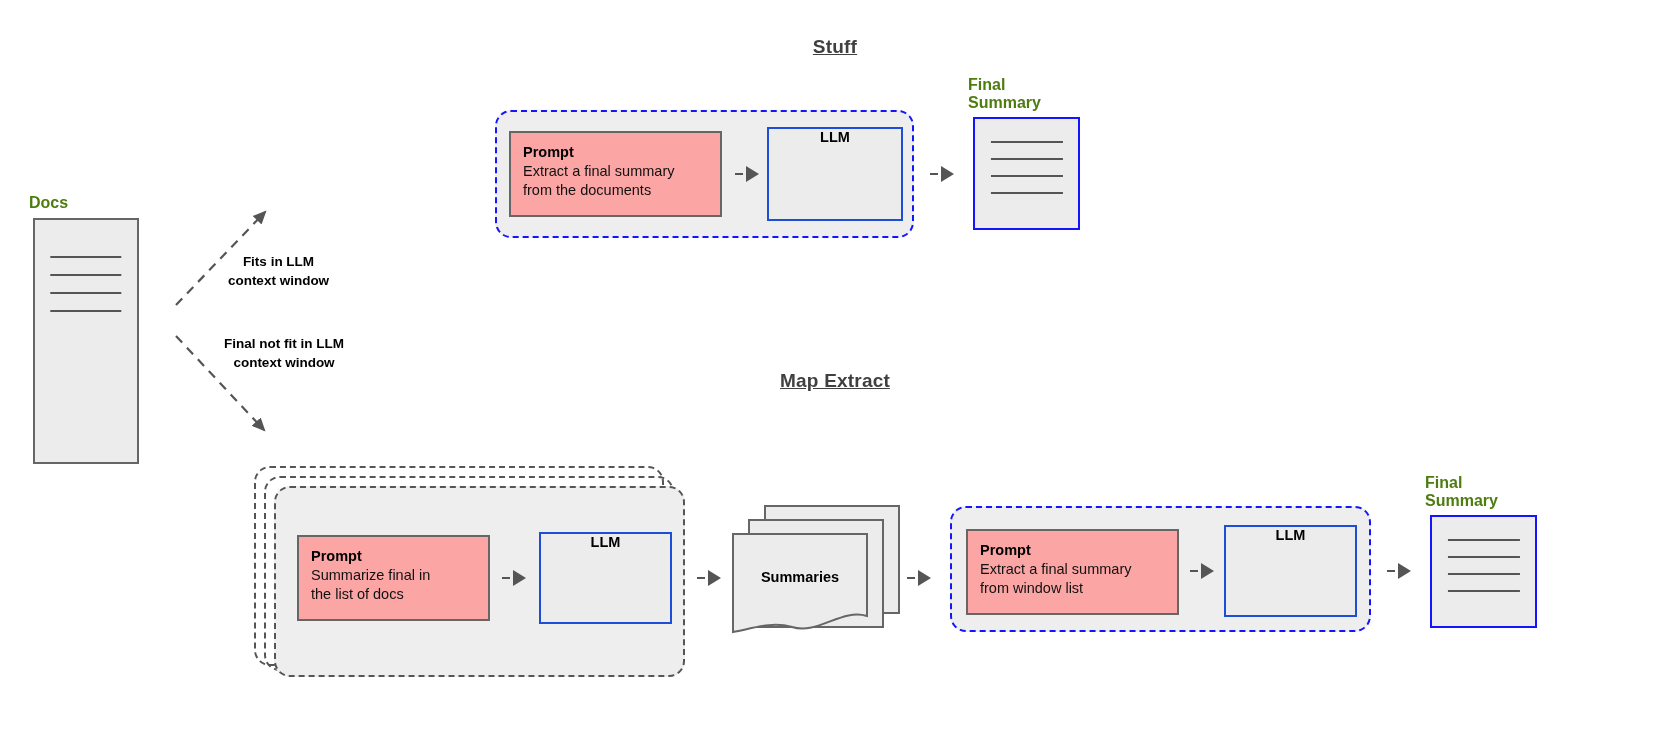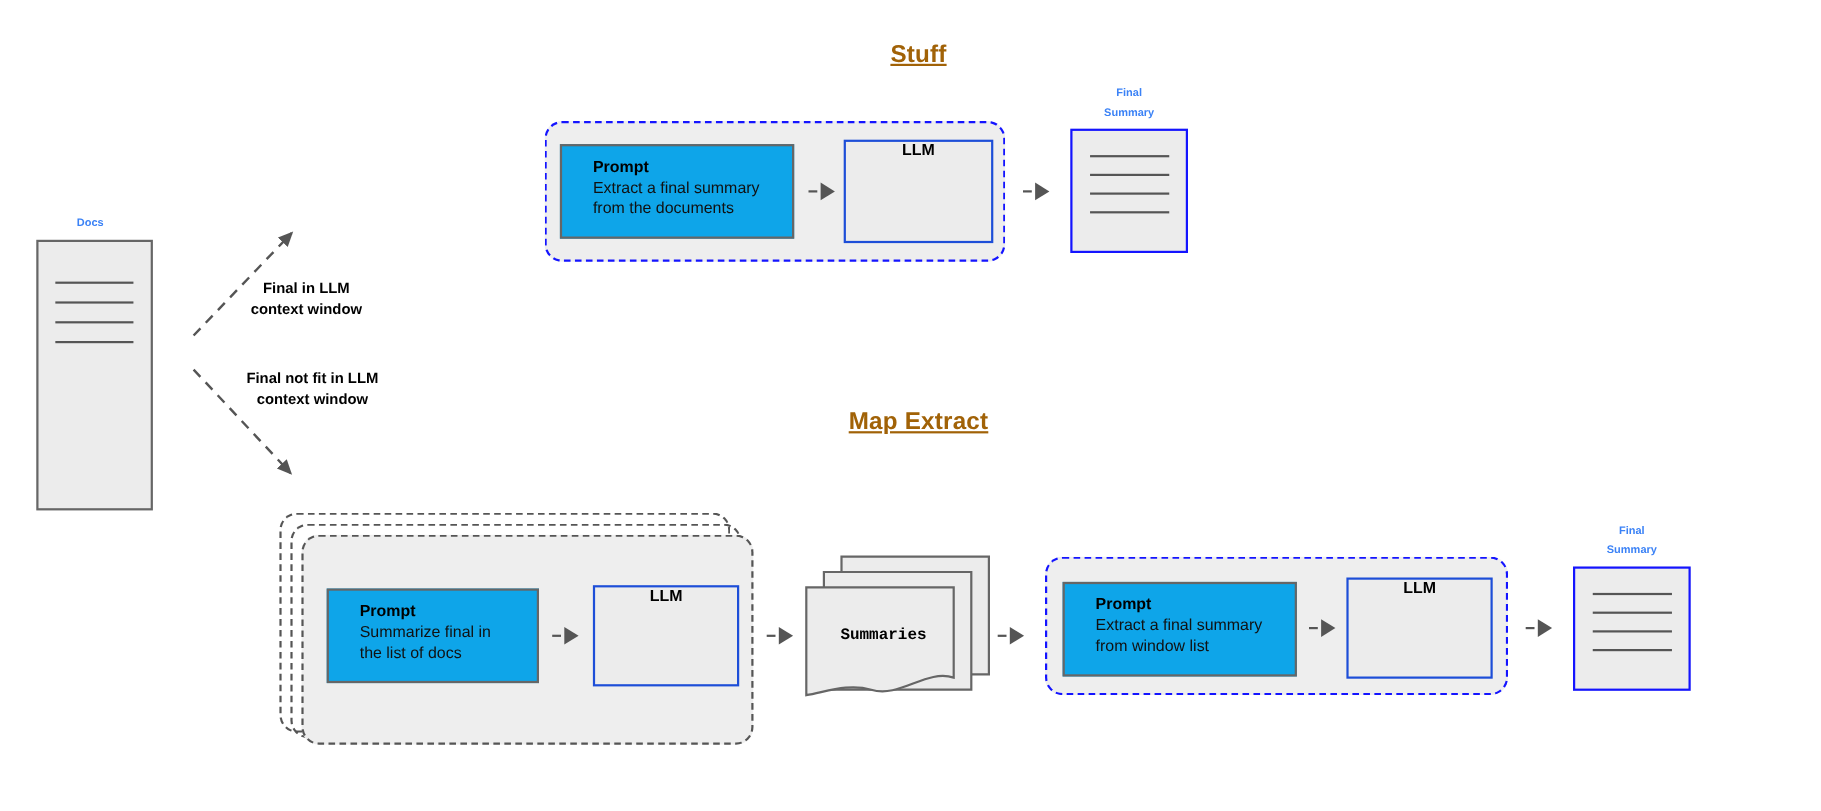--- a/index.html
+++ b/index.html
@@ -15,33 +15,32 @@
     position: relative;
     width: 1655px;
     height: 737px;
     background: #ffffff;
     overflow: hidden;
   }
   .abs { position: absolute; }
 
   
   .section-title {
-    font-size: 22px;
+    font-size: 19px;
     font-weight: bold;
     text-decoration: underline;
     text-align: center;
-    color: #a16207;
+    color: #404040;
     letter-spacing: .2px;
   }
   .node-caption {
-    font-size: 10px;
-    font-weight: bold;
-    text-align: center;
+    font-size: 16px;
+    font-weight: bold;
     line-height: 18px;
-    color: #3b82f6;
+    color: #4d7c0f;
   }
   .edge-label {
     font-size: 13.5px;
     font-weight: bold;
     line-height: 19px;
     color: #000;
     white-space: nowrap;
   }
 
   
@@ -76,23 +75,23 @@
     border: 2px dashed #555555;
     background: #eeeeee;
   }
   .group-dashed.grey.ghost {
     background: transparent;
   }
 
   
   .inner-box {
     box-sizing: border-box;
-    background: #0ea5e9;
+    background: #fca5a5;
     border: 2px solid #666666;
-    padding: 10px 28px;
+    padding: 10px 12px;
   }
   .prompt-title {
     font-size: 14.5px;
     font-weight: bold;
     color: #000;
     line-height: 19px;
   }
   .prompt-body {
     font-size: 14.5px;
     font-weight: normal;
@@ -157,21 +156,21 @@
   <div class="abs doc-shape" style="left:33px; top:218px; width:106px; height:246px;">
     <div class="doc-lines" style="top:36px;">
       <div class="doc-line"></div>
       <div class="doc-line"></div>
       <div class="doc-line"></div>
       <div class="doc-line"></div>
     </div>
   </div>
 
   <div class="abs edge-label" style="left:212px; top:252px; text-align:center; width:133px;">
-    <div>Final in LLM</div>
+    <div>Fits in LLM</div>
     <div>context window</div>
   </div>
 
   <div class="abs edge-label" style="left:208px; top:334px; text-align:center; width:152px;">
     <div>Final not fit in LLM</div>
     <div>context window</div>
   </div>
 
   <div class="abs section-title" style="left:735px; top:36px; width:200px;">Stuff</div>
 
@@ -241,21 +240,21 @@
   <svg class="abs" style="left:730px; top:503px; width:172px; height:132px;" viewBox="0 0 172 132">
 
     <path d="M35,3 L169,3 L169,110 L35,110 Z" fill="#ececec" stroke="#666666" stroke-width="2"></path>
 
     <path d="M19,17 L153,17 L153,124 L19,124 Z" fill="#ececec" stroke="#666666" stroke-width="2"></path>
 
     <path d="M3,31 L137,31 L137,113
              C112,105 88,132 62,124
              C41,118 21,126 3,129 Z" fill="#ececec" stroke="#666666" stroke-width="2"></path>
   </svg>
-  <div class="abs" style="left:764px; top:568px; width:134px; text-align:left;font-family:Liberation Mono, monospace;">
+  <div class="abs" style="left:733px; top:568px; width:134px; text-align:center;">
     <span style="font-size:14.5px; font-weight:bold; color:#000;">Summaries</span>
   </div>
 
   <div class="abs arrow-small" style="left:907px; top:570px;">
     <div class="stem"></div>
     <div class="head"></div>
   </div>
 
   <div class="abs group-dashed" style="left:950px; top:506px; width:421px; height:126px;"></div>
 

